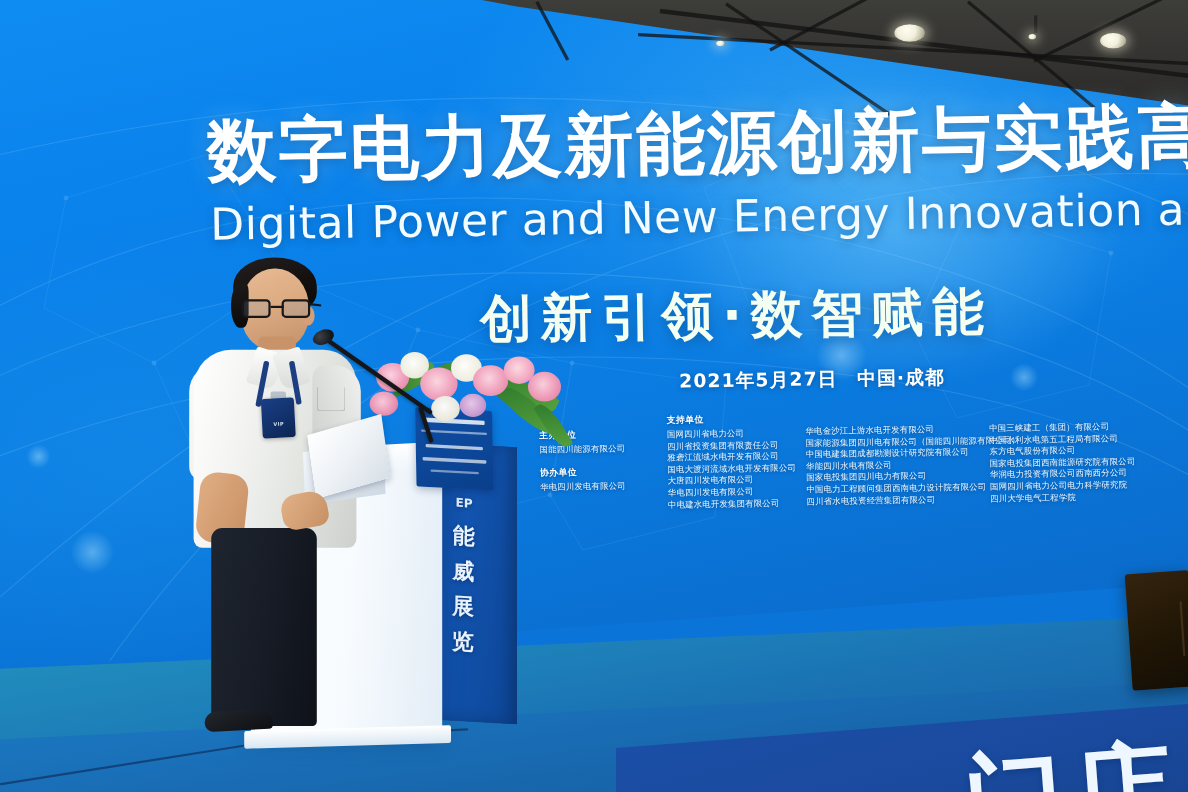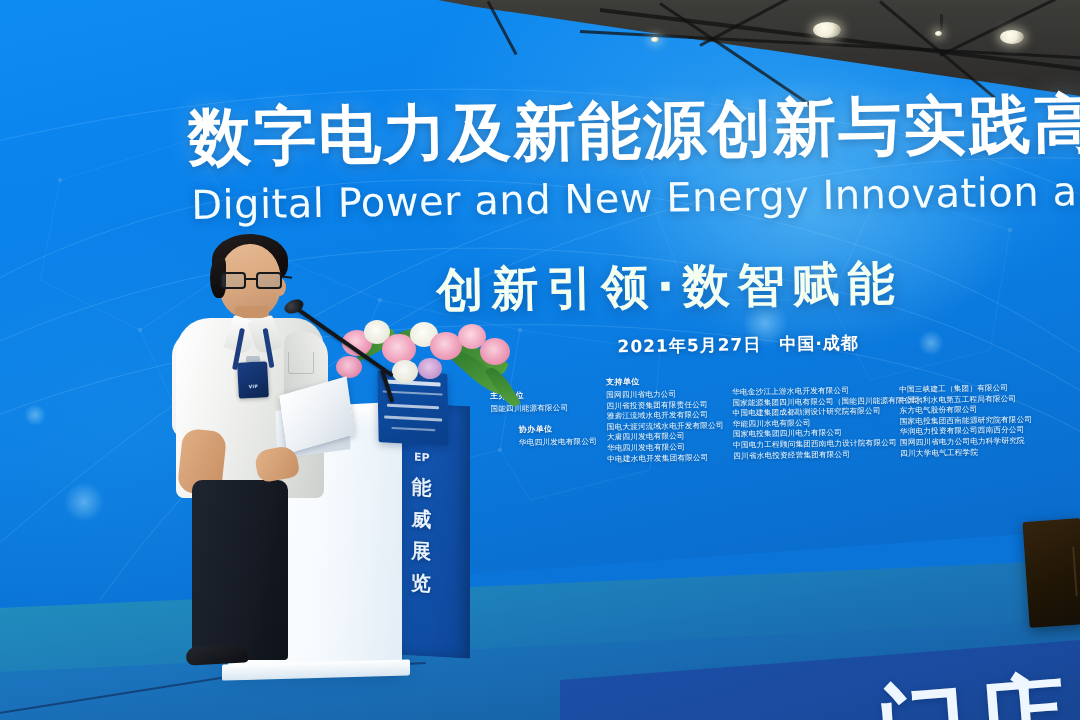--- a/index.html
+++ b/index.html
@@ -358,21 +358,21 @@
   <div class="banner">
     <div class="title-cn">数字电力及新能源创新与实践高峰论坛</div>
     <div class="title-en">Digital Power and New Energy Innovation and Practice Summit</div>
     <div class="slogan">创新引领·数智赋能</div>
     <div class="datetime">2021年5月27日　中国·成都</div>
 
     <div class="sp-col" style="left:484px;top:398px;">
       <div class="sp-head">主办单位</div>
       <div class="sp-item">国能四川能源有限公司</div>
     </div>
-    <div class="sp-col" style="left:484px;top:432px;margin-left:28px;">
+    <div class="sp-col" style="left:484px;top:432px;">
       <div class="sp-head">协办单位</div>
       <div class="sp-item">华电四川发电有限公司</div>
     </div>
 
     <div class="sp-col" style="left:600px;top:386px;">
       <div class="sp-head">支持单位</div>
       <div class="sp-item">国网四川省电力公司</div>
       <div class="sp-item">四川省投资集团有限责任公司</div>
       <div class="sp-item">雅砻江流域水电开发有限公司</div>
       <div class="sp-item">国电大渡河流域水电开发有限公司</div>

